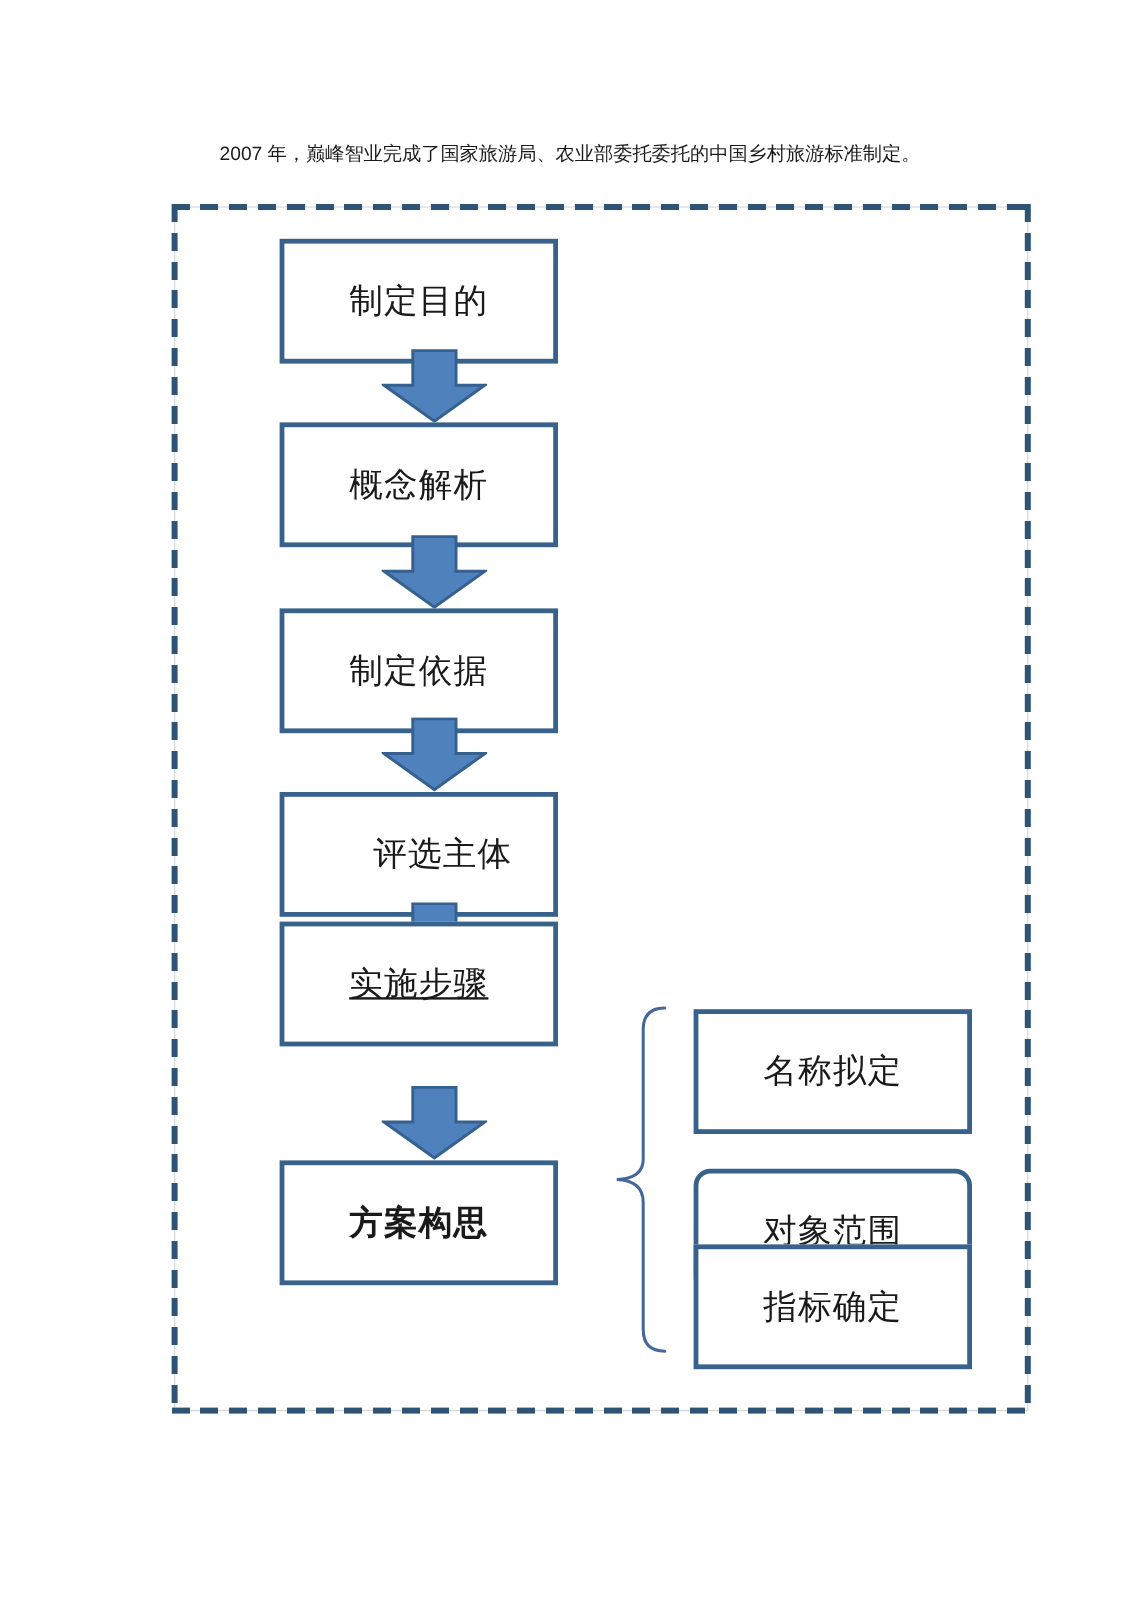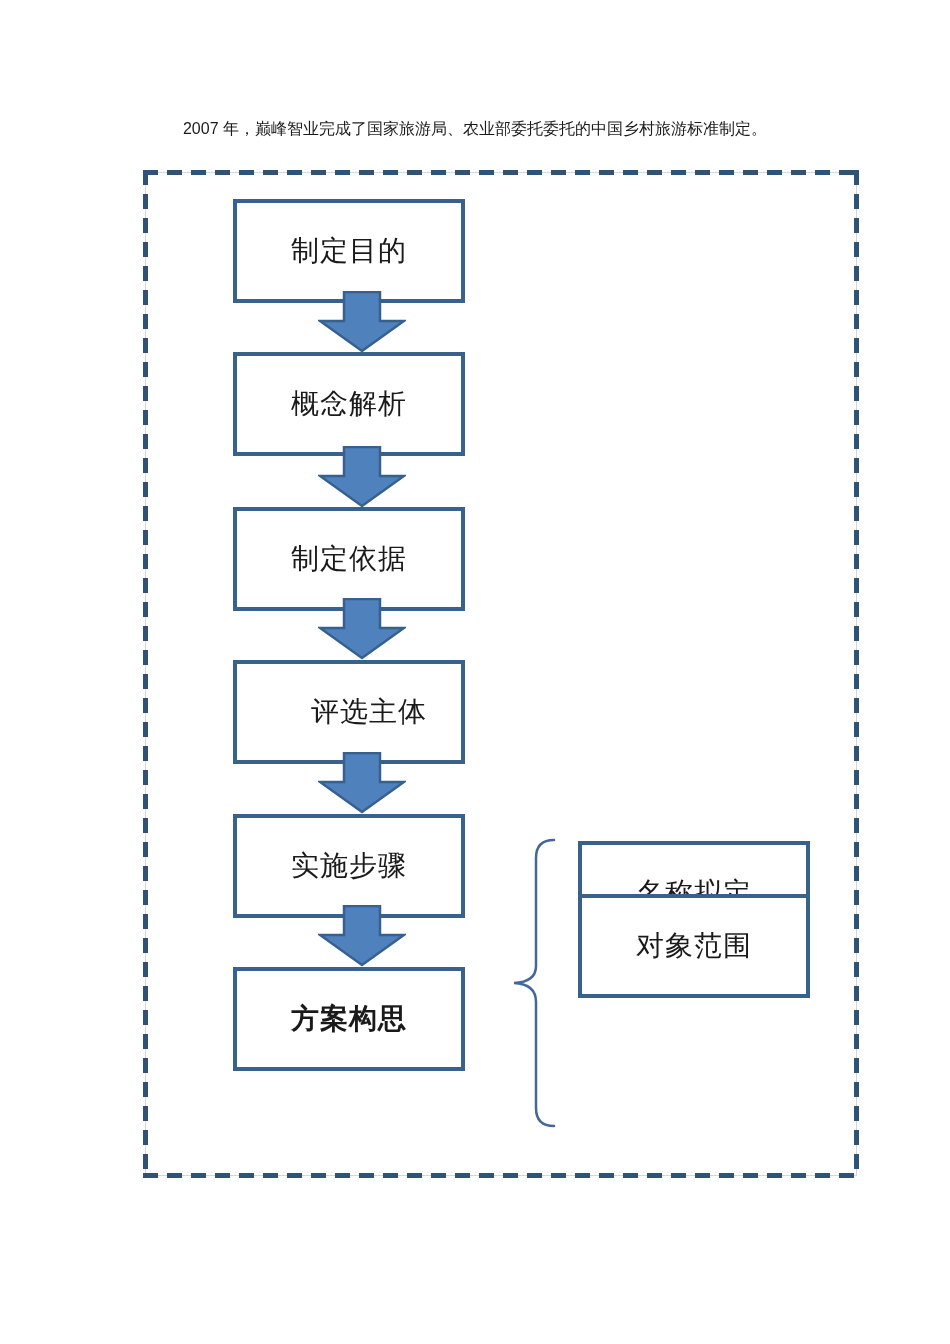--- a/index.html
+++ b/index.html
@@ -70,24 +70,24 @@
     font-size: 28px;
     letter-spacing: 1px;
     color: #1a1a1a;
   }
   .main-col { left: 233px; }
   .sub-col  { left: 578px; }
   .n1 { top: 199px; }
   .n2 { top: 352px; font-family: Liberation Mono, monospace; }
   .n3 { top: 507px; }
   .n4 { top: 660px; padding-left: 40px; }
-  .n5 { top: 814px; }
+  .n5 { top: 768px; text-decoration: underline; }
   .n6 { top: 967px; font-weight: bold; }
   .r1 { top: 841px; }
-  .r2 { top: 894px; }
+  .r2 { top: 974px; border-radius: 14px; }
   .r3 { top: 1037px; }
 
   .arrow {
     position: absolute;
     left: 318px;
     width: 88px;
     height: 62px;
   }
   .a1 { top: 291px; }
   .a2 { top: 446px; }
@@ -179,14 +179,17 @@
   </div>
 
   <div class="node sub-col r1">
     <span>名称拟定</span>
   </div>
 
   <div class="node sub-col r2">
     <span>对象范围</span>
   </div>
 
+  <div class="node sub-col r3">
+    <span>指标确定</span>
+  </div>
 
 </div>
 
 </body></html>

